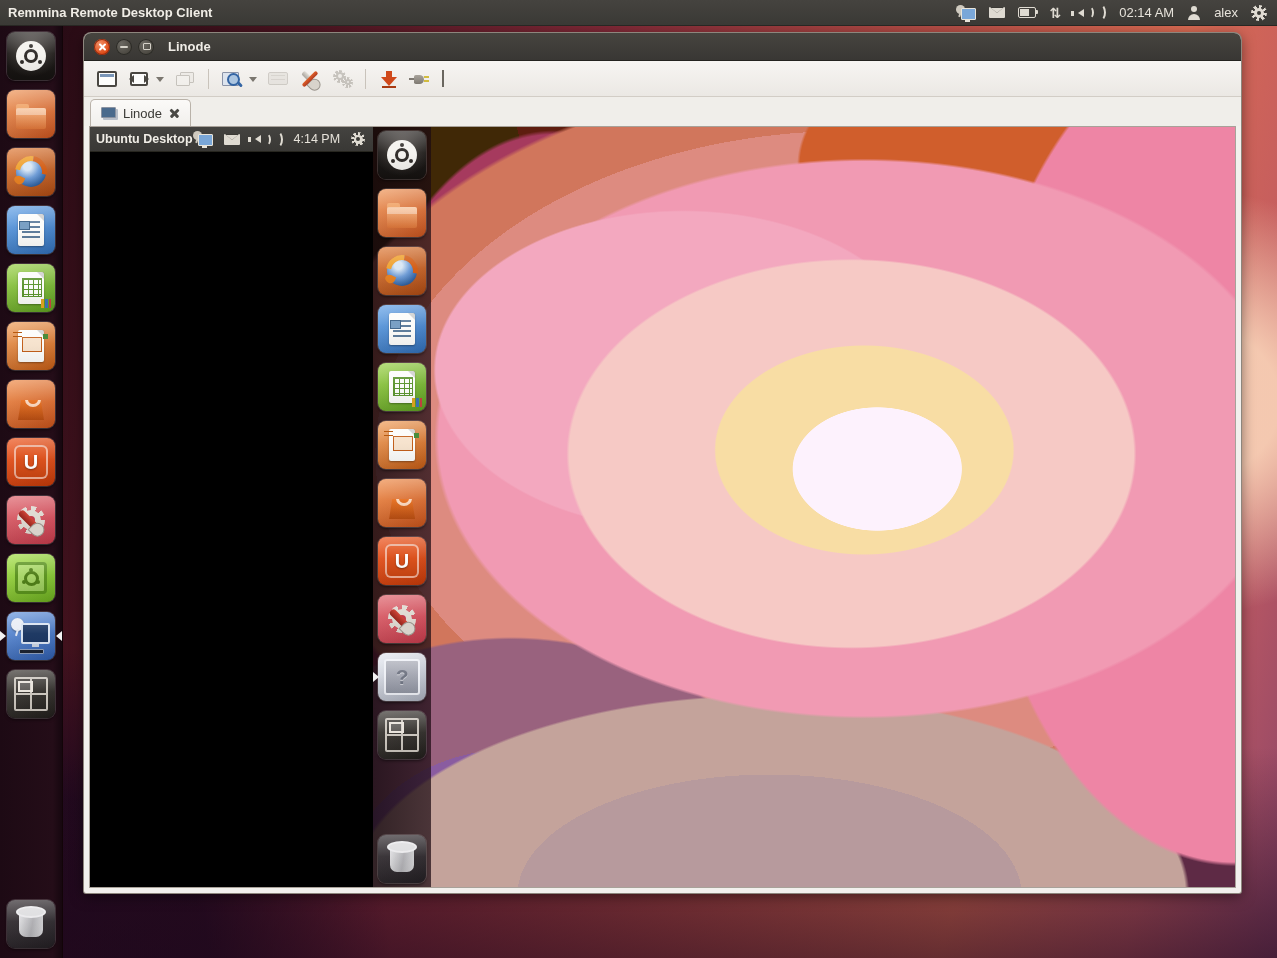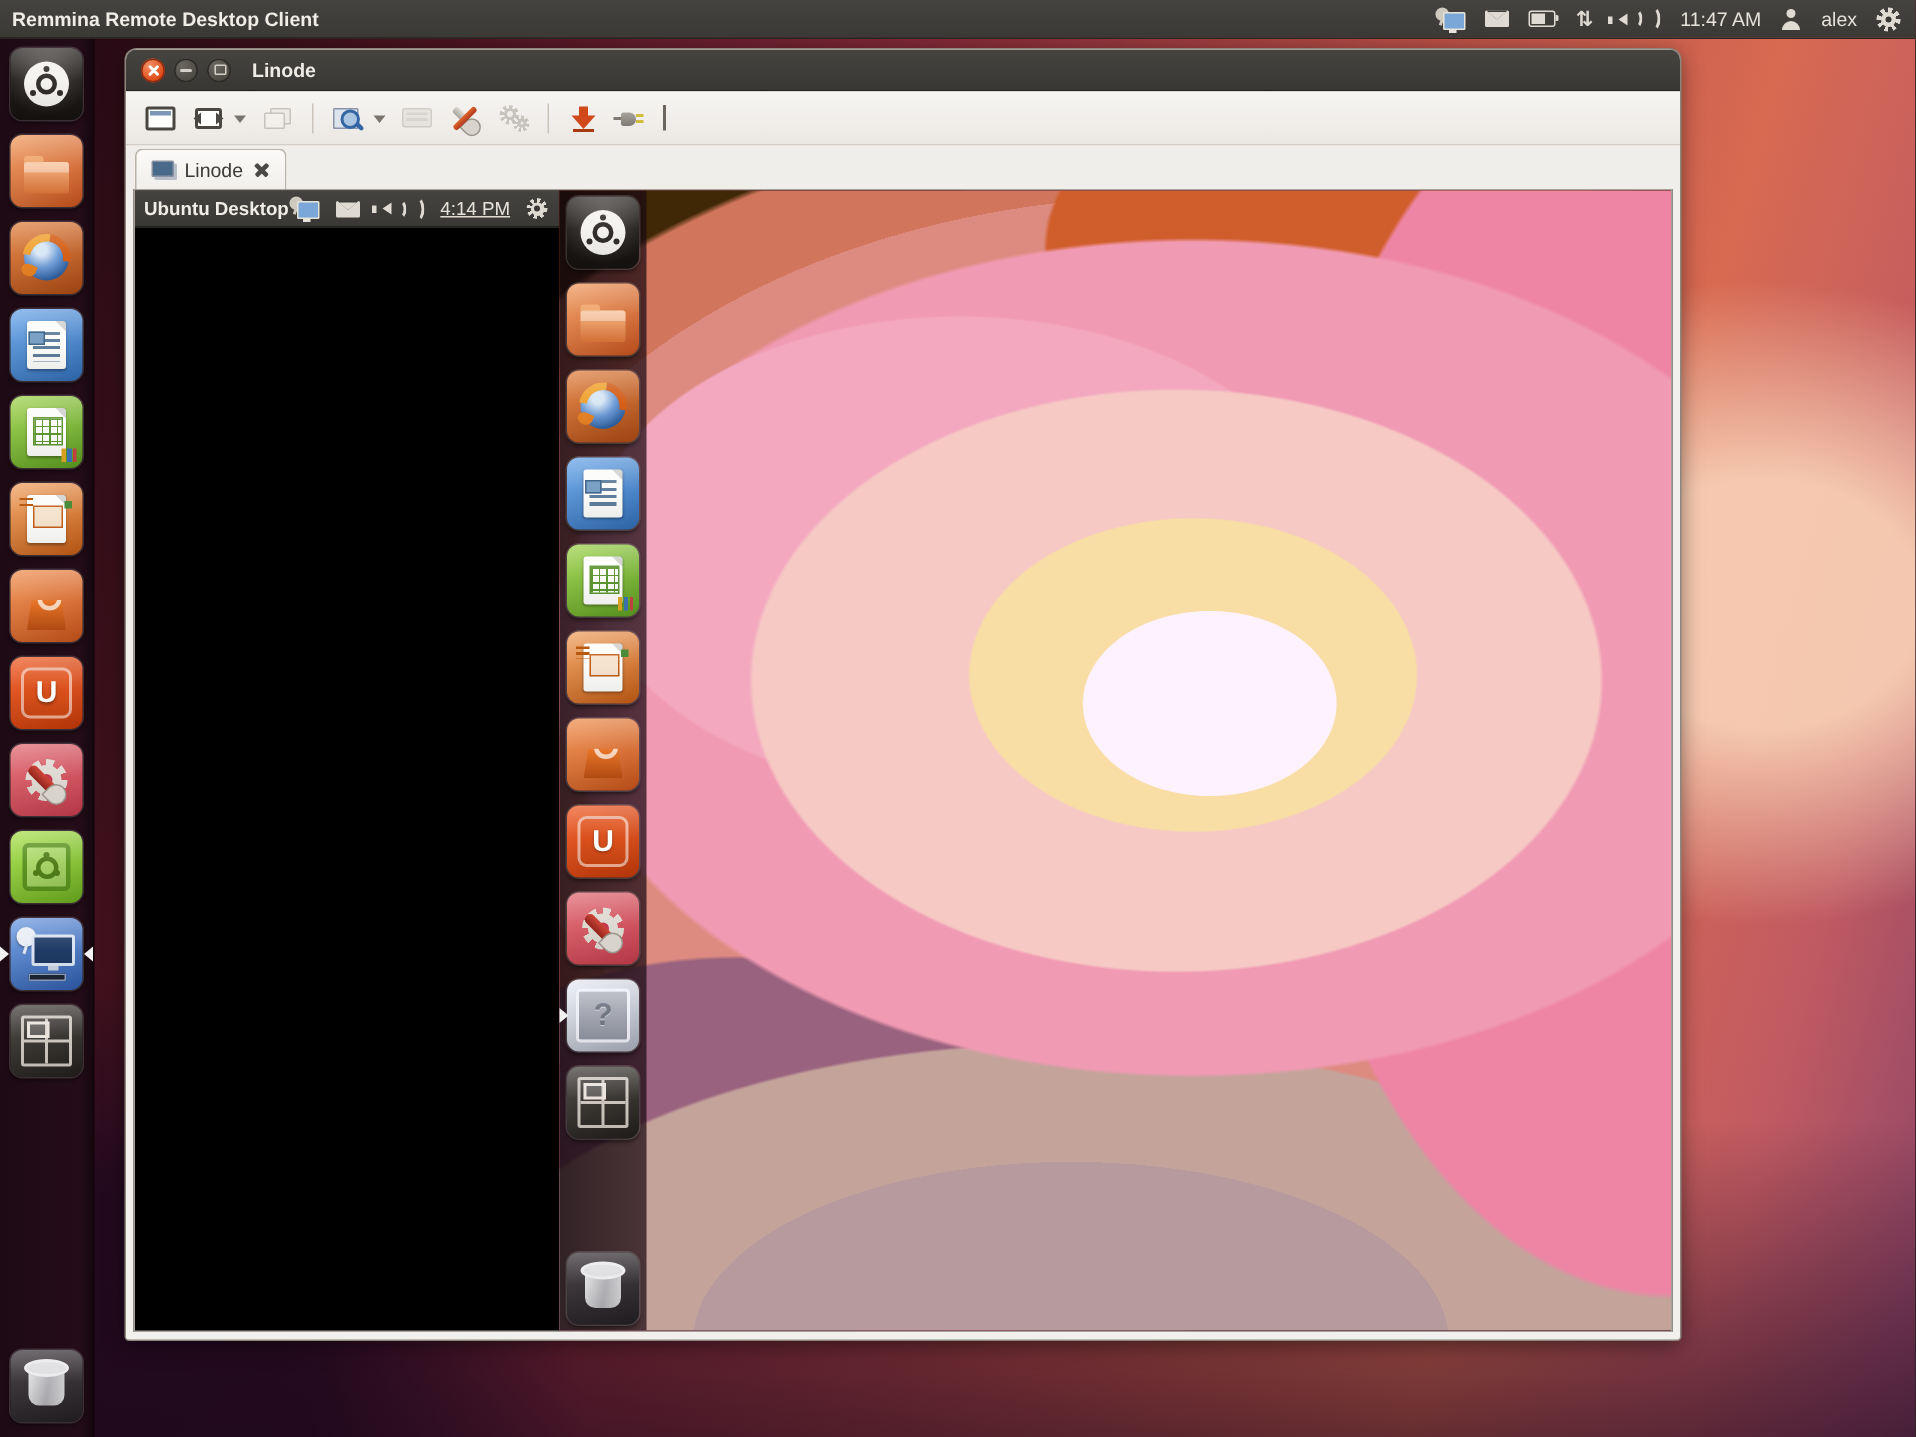--- a/index.html
+++ b/index.html
@@ -137,21 +137,21 @@
       linear-gradient(#cac4bc,#cac4bc) 0 50%/100% 2px no-repeat;}
   .ws::before{content:"";position:absolute;left:2px;top:2px;width:11px;height:7px;border:2px solid #e8e2da;background:rgba(255,255,255,.18);}
   .t-trash{background:linear-gradient(150deg,#3c363a,#221e22);}
   .cup{position:absolute;left:12px;top:10px;width:24px;height:27px;border-radius:3px 3px 7px 7px;
     background:linear-gradient(100deg,#ececee,#b4b4b8 55%,#dcdcde);opacity:.95;}
   .cup::before{content:"";position:absolute;left:-3px;top:-4px;width:26px;height:8px;border-radius:50%;background:#e6e6e8;border:2px solid #f4f4f6;}
   .t-unknown{background:linear-gradient(150deg,#e8ebf2,#a6abb8);}
   .qsq{position:absolute;inset:6px;background:linear-gradient(#b2b4be,#8f93a0);border:2px solid #eef0f6;border-radius:3px;
     display:flex;align-items:center;justify-content:center;font-size:21px;font-weight:bold;color:#6d7280;text-shadow:0 1px 0 rgba(255,255,255,.5);}
   
-  .remmina-window{position:absolute;left:84px;top:33px;width:1036px;height:860px;background:#f2f0ed;
+  .remmina-window{position:absolute;left:84px;top:33px;width:1157px;height:860px;background:#f2f0ed;
     border-radius:7px 7px 2px 2px;box-shadow:0 0 0 1px #8d867d, 0 3px 14px rgba(0,0,0,.5);z-index:45;display:flex;flex-direction:column;}
   .titlebar{height:27px;background:linear-gradient(#46443f,#393734);border-radius:7px 7px 0 0;
     border-bottom:1px solid #24231f;display:flex;align-items:center;padding:0 10px;flex:0 0 auto;}
   .wbtn{width:16px;height:16px;border-radius:50%;margin-right:6px;position:relative;flex:0 0 auto;}
   .wbtn.close{background:radial-gradient(circle at 35% 30%,#f29067,#dd4814 70%);box-shadow:inset 0 0 0 1px #8a2b12;}
   .wbtn.close::before,.wbtn.close::after{content:"";position:absolute;left:3.5px;top:7px;width:9px;height:2px;background:#fff;border-radius:1px;}
   .wbtn.close::before{transform:rotate(45deg);}
   .wbtn.close::after{transform:rotate(-45deg);}
   .wbtn.minimize,.wbtn.maximize{background:radial-gradient(circle at 35% 30%,#6b6862,#49463f 75%);box-shadow:inset 0 0 0 1px #2b2a26;}
   .wbtn.minimize::after{content:"";position:absolute;left:4px;top:7px;width:8px;height:2px;background:#d5d1c8;border-radius:1px;}
@@ -208,21 +208,21 @@
   .tabmon .scr{position:absolute;left:0;top:0;width:13px;height:9px;background:#4a6a8c;border:1px solid #8a92a0;border-radius:1px;box-shadow:2px 2px 0 #b8bec8;}
   .tab-close{position:relative;width:12px;height:12px;}
   .tab-close::before,.tab-close::after{content:"";position:absolute;left:0.5px;top:5px;width:11px;height:2.5px;background:#4a4945;border-radius:1px;}
   .tab-close::before{transform:rotate(45deg);}
   .tab-close::after{transform:rotate(-45deg);}
   
   .remote-view{flex:1 1 auto;margin:0 5px 5px;border:1px solid #a8a199;background:#000;display:flex;overflow:hidden;}
   .remote-panel{height:24px;background:linear-gradient(#444340,#393835);border-bottom:1px solid #27261f;
     display:flex;align-items:center;color:#dfdbd2;flex:0 0 auto;}
   .remote-panel .panel-title{font-size:12.5px;margin-left:6px;}
-  .remote-panel .panel-right{gap:11px;padding-right:8px;text-decoration:underline;}
+  .remote-panel .panel-right{gap:11px;padding-right:8px;}
   .remote-panel .ptime{font-size:12.5px;}
   
   .remote-desktop{position:relative;flex:1 1 auto;
     background:
       radial-gradient(ellipse 85px 62px at 58.5% 45%, #fdf2fd 0 99%, rgba(253,242,253,0) 100%),
       radial-gradient(ellipse 150px 105px at 57% 42.5%, #f8dda4 0 99%, rgba(248,221,164,0) 100%),
       radial-gradient(ellipse 285px 195px at 55.5% 43%, #f6c9c5 0 99%, rgba(246,201,197,0) 100%),
       radial-gradient(ellipse 250px 160px at 36% 32%, #f3a8bf 0 99%, rgba(243,168,191,0) 100%),
       radial-gradient(ellipse 430px 280px at 57% 41%, #f19ab3 0 99%, rgba(241,154,179,0) 100%),
       radial-gradient(ellipse 260px 420px at 100% 42%, #ee85a5 0 99%, rgba(238,133,165,0) 100%),
@@ -260,21 +260,21 @@
         </span>
       <span class="pi">
           <span class="batt"></span>
         </span>
       <span class="pi sync"></span>
       <span class="pi vol">
           <span class="spk"></span>
           <span class="wave w1"></span>
           <span class="wave w2"></span>
         </span>
-      <span class="ptime">11:47 AM</span>
+      <span class="ptime">02:14 AM</span>
       <span class="pi person">
           <span class="p-head"></span>
           <span class="p-body"></span>
         </span>
       <span class="puser">alex</span>
       <span class="pi">
           <span class="gear g16"></span>
         </span>
     </div>
   </div>

